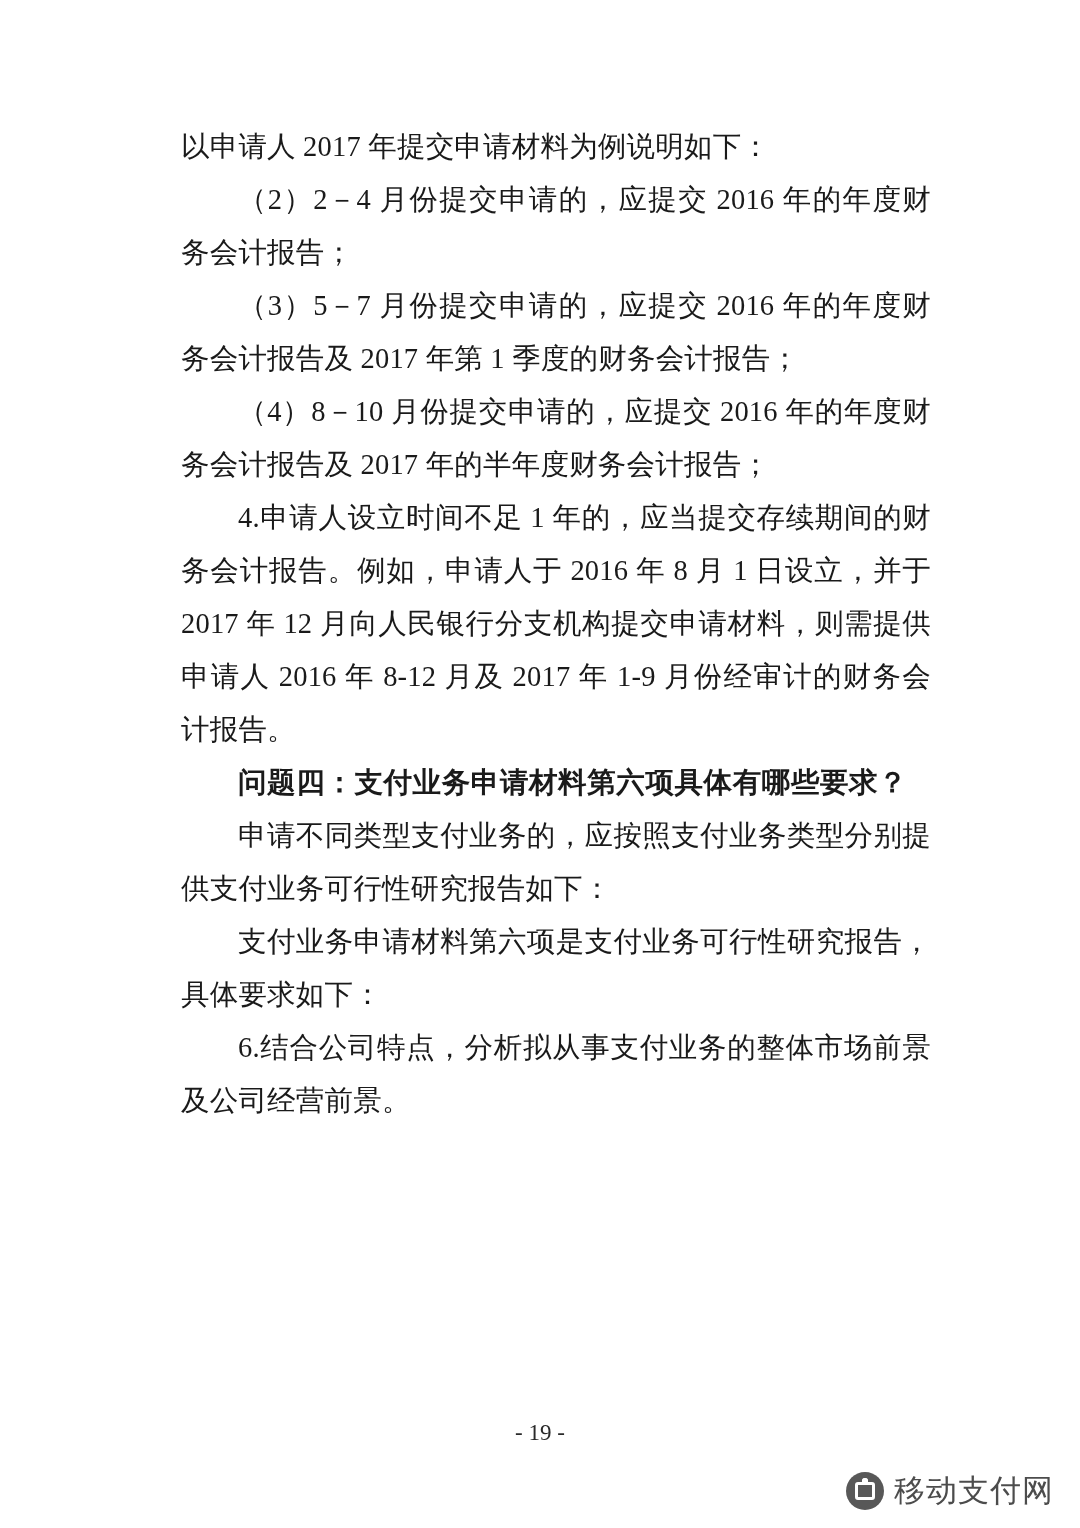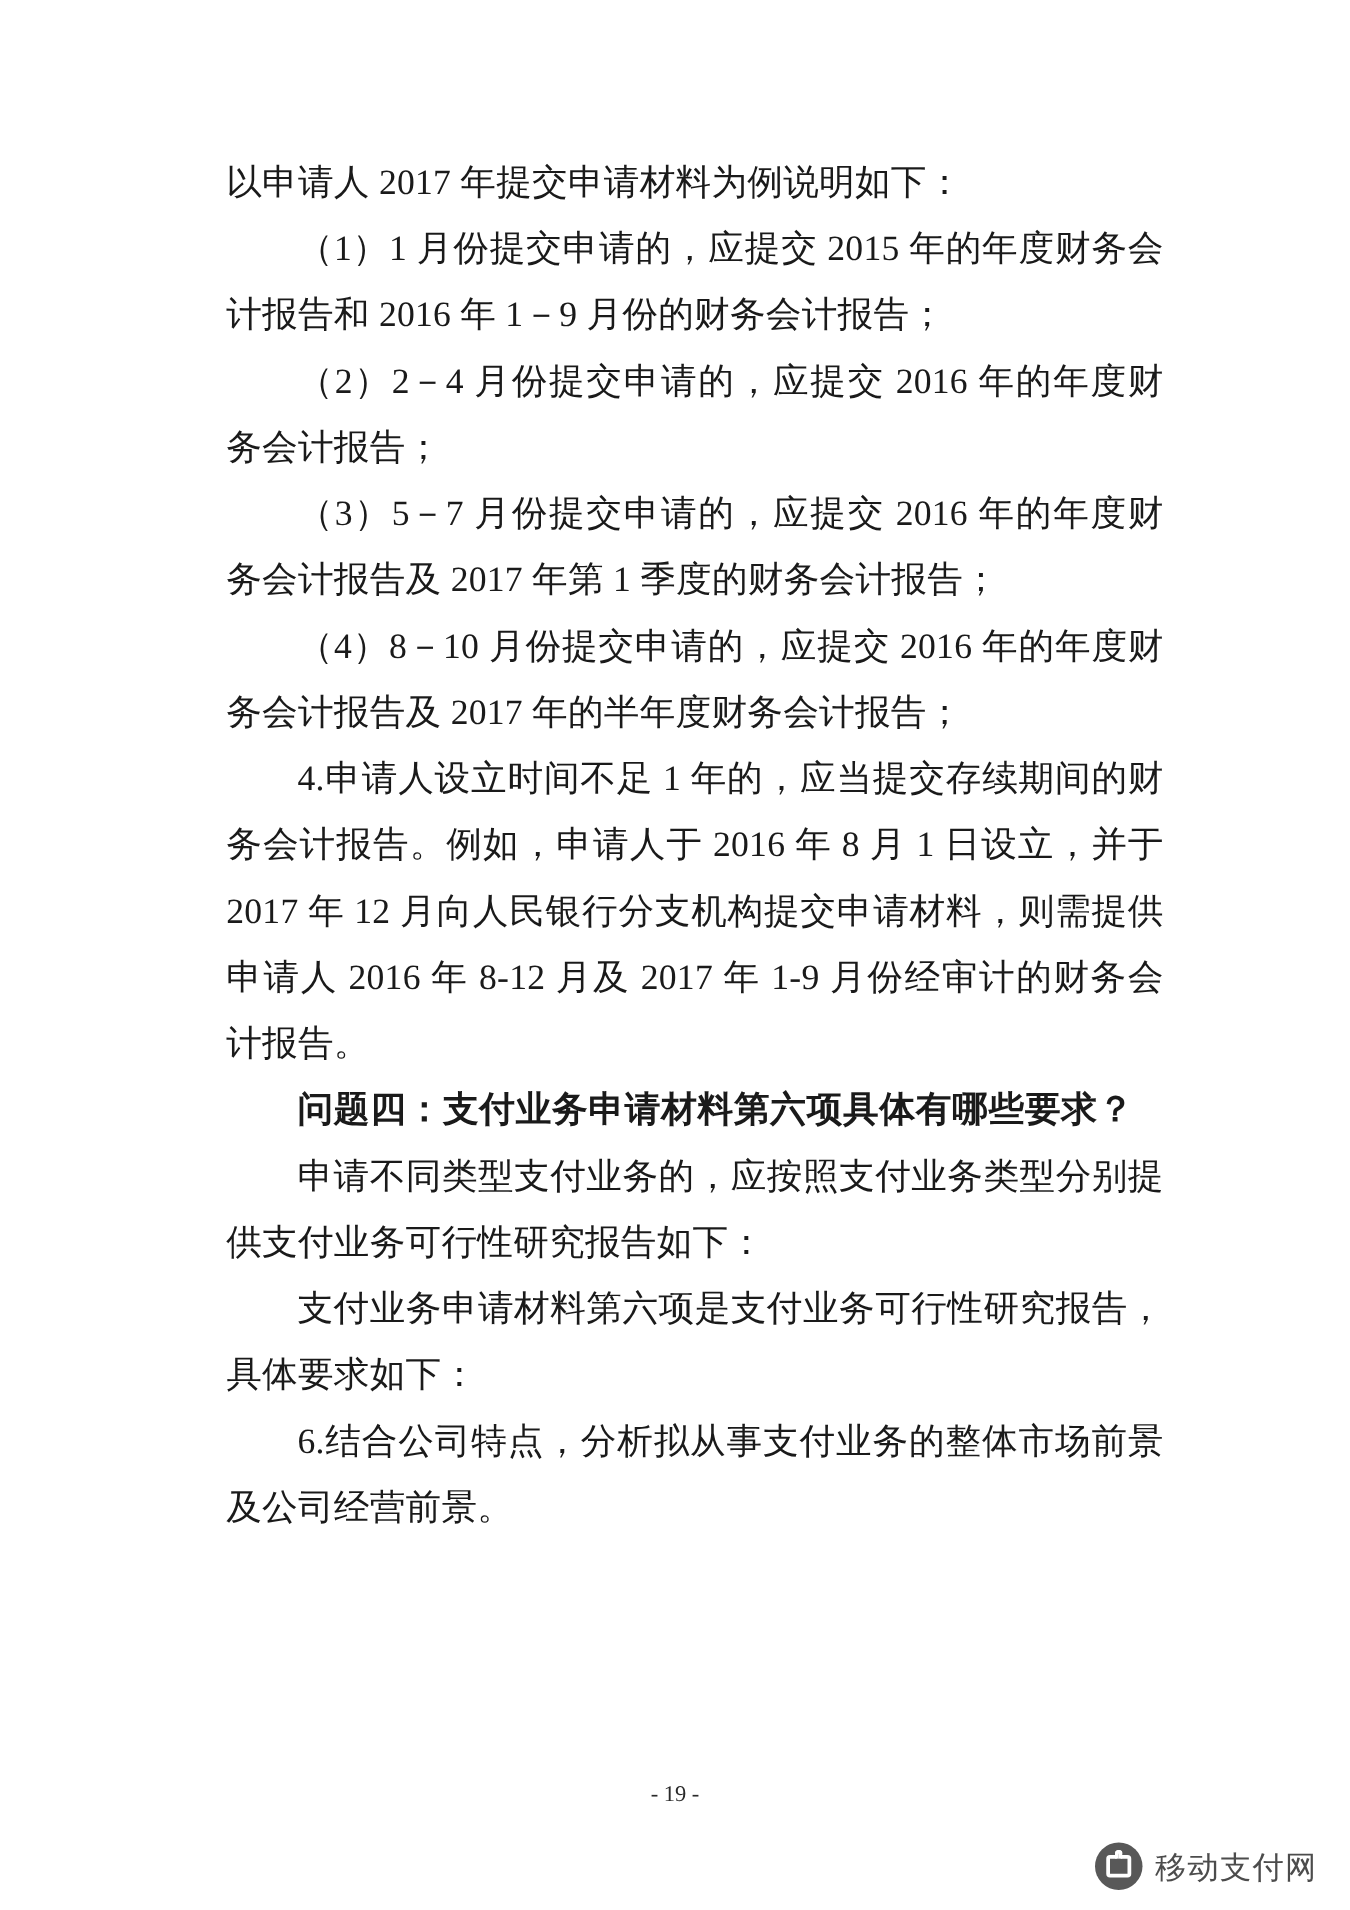--- a/index.html
+++ b/index.html
@@ -43,21 +43,21 @@
     text-indent: 57px;
     font-weight: bold;
     letter-spacing: 0.6px;
   }
   .page-number {
     position: absolute;
     left: 0;
     right: 0;
     bottom: 82px;
     text-align: center;
-    font-size: 18px;
+    font-size: 23px;
     color: #2a2a2a;
     font-family: "Liberation Serif", serif;
   }
   .watermark {
     position: absolute;
     right: 26px;
     bottom: 16px;
     display: flex;
     align-items: center;
     gap: 10px;
@@ -89,34 +89,33 @@
     top: 6px;
     width: 6px;
     height: 7px;
     background: #4a4a4a;
     border: 3px solid #ffffff;
     border-bottom: none;
     border-radius: 4px 4px 0 0;
     box-sizing: border-box;
   }
   .wm-text {
-    font-size: 25px;
+    font-size: 31px;
     color: #3d3d3d;
     font-family: "Liberation Sans", sans-serif;
     letter-spacing: 1px;
     white-space: nowrap;
   }
 </style>
 </head>
 <body>
 
 <div class="page">
   <div class="doc-body">
     <p class="para">以申请人 2017 年提交申请材料为例说明如下：</p>
-    <p class="indent">（1）1 月份提交申请的，应提交 2015 年的年度财务会计报告和 2016 年 1－9 月份的财务会计报告；</p>
     <p class="indent">（2）2－4 月份提交申请的，应提交 2016 年的年度财务会计报告；</p>
     <p class="indent">（3）5－7 月份提交申请的，应提交 2016 年的年度财务会计报告及 2017 年第 1 季度的财务会计报告；</p>
     <p class="indent">（4）8－10 月份提交申请的，应提交 2016 年的年度财务会计报告及 2017 年的半年度财务会计报告；</p>
     <p class="indent">4.申请人设立时间不足 1 年的，应当提交存续期间的财务会计报告。例如，申请人于 2016 年 8 月 1 日设立，并于 2017 年 12 月向人民银行分支机构提交申请材料，则需提供申请人 2016 年 8-12 月及 2017 年 1-9 月份经审计的财务会计报告。</p>
     <p class="heading">问题四：支付业务申请材料第六项具体有哪些要求？</p>
     <p class="indent">申请不同类型支付业务的，应按照支付业务类型分别提供支付业务可行性研究报告如下：</p>
     <p class="indent">支付业务申请材料第六项是支付业务可行性研究报告，具体要求如下：</p>
     <p class="indent">6.结合公司特点，分析拟从事支付业务的整体市场前景及公司经营前景。</p>
   </div>
 </div>

